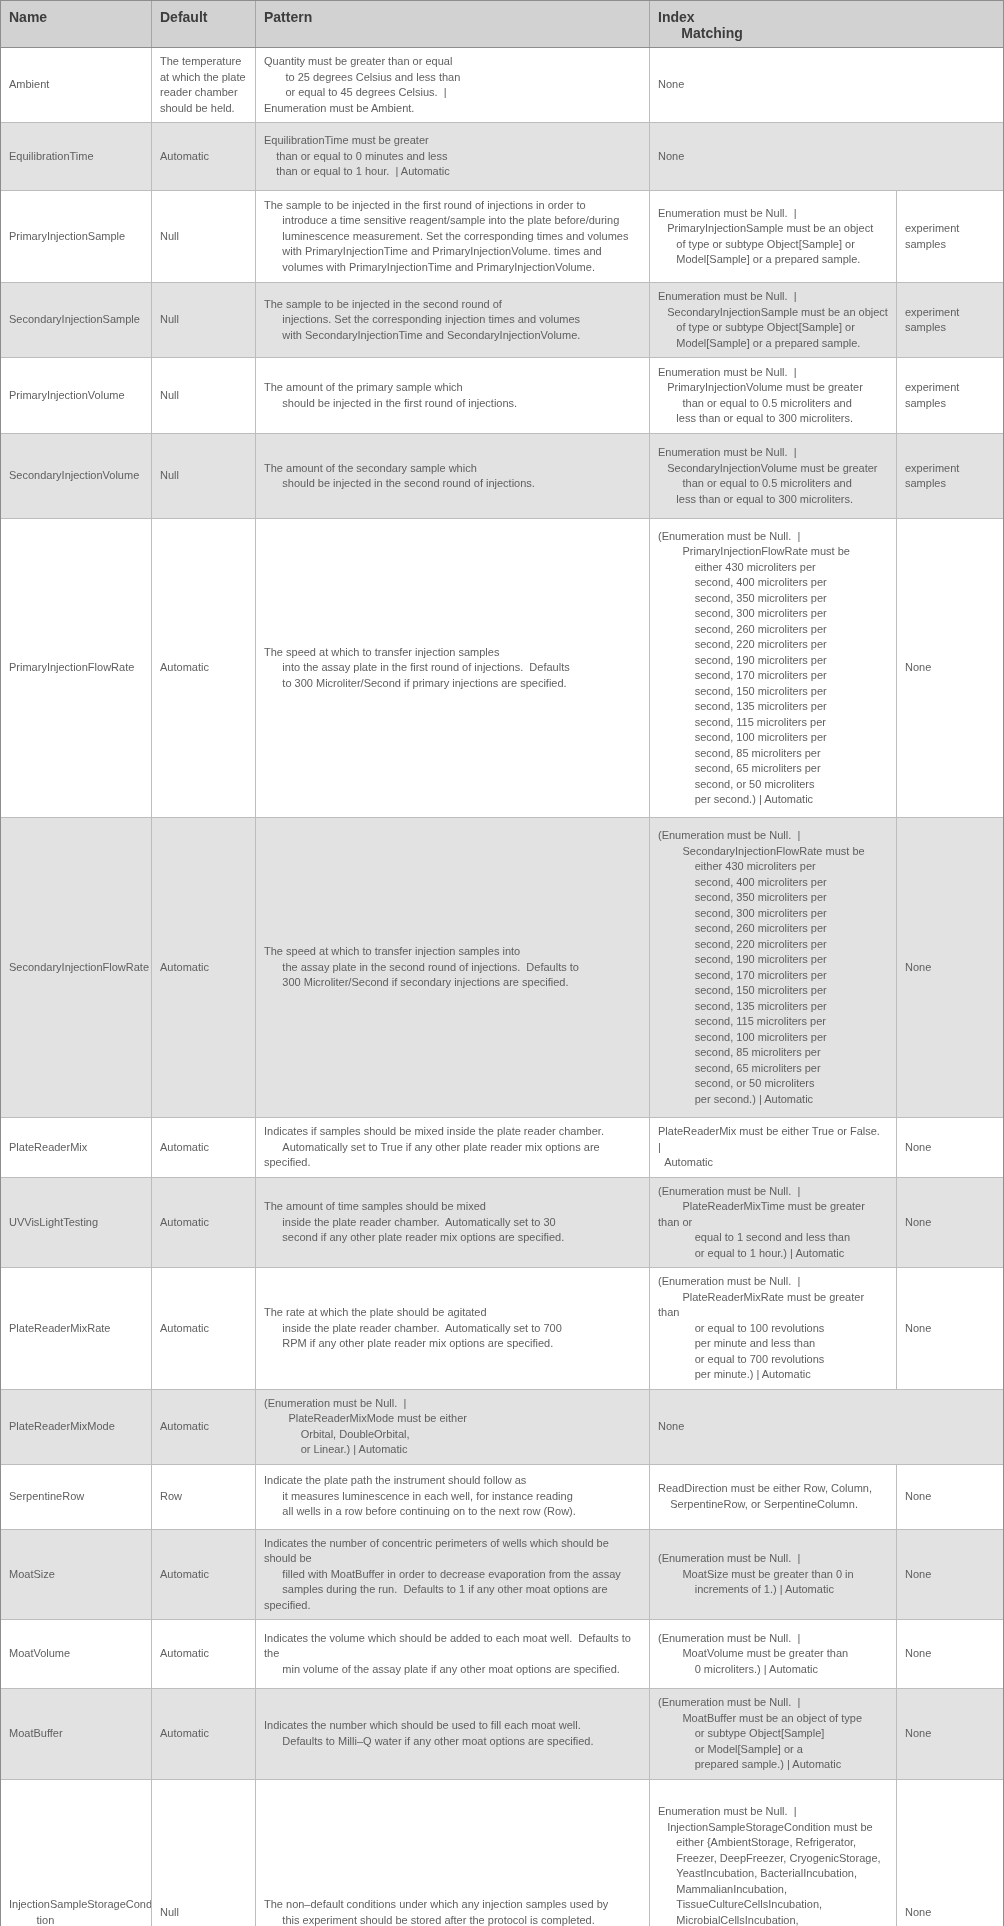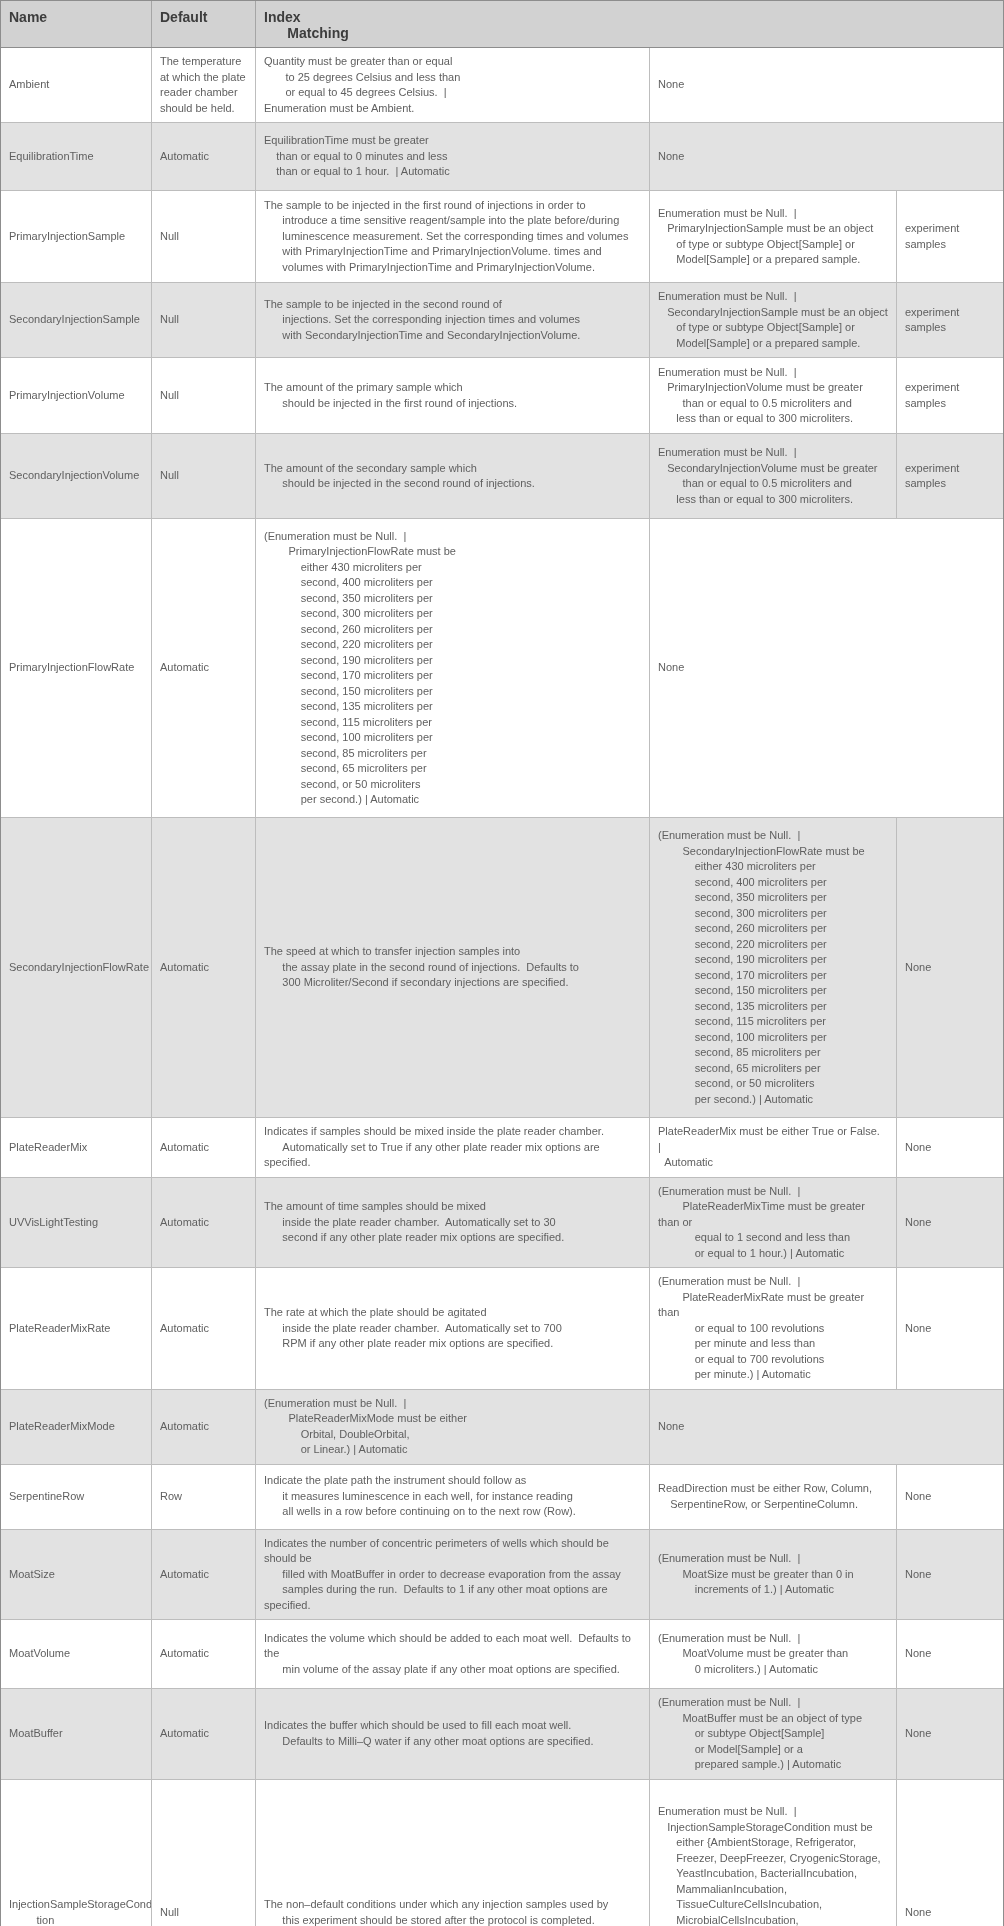--- a/index.html
+++ b/index.html
@@ -51,20 +51,23 @@
 
 <div class="doc-table">
   <div class="row header-row">
     <div class="cell">
         <span>Name</span>
       </div>
     <div class="cell">
         <span>Default</span>
       </div>
     <div class="cell">
+        <span>Pattern</span>
+      </div>
+    <div class="cell">
         <span>Index
       Matching</span>
       </div>
   </div>
   <div id="rows-container">
   <div class="row" style="min-height: 72px;">
     <div class="cell">
           <span>Ambient</span>
         </div>
     <div class="cell">
@@ -189,20 +192,25 @@
           <span>experiment samples</span>
         </div>
   </div>
 
   <div class="row" style="min-height: 299px;">
     <div class="cell">
           <span>PrimaryInjectionFlowRate</span>
         </div>
     <div class="cell">
           <span>Automatic</span>
+        </div>
+    <div class="cell">
+          <span>The speed at which to transfer injection samples
+      into the assay plate in the first round of injections.  Defaults
+      to 300 Microliter/Second if primary injections are specified.</span>
         </div>
     <div class="cell">
           <span>(Enumeration must be Null.  |
         PrimaryInjectionFlowRate must be
             either 430 microliters per
             second, 400 microliters per
             second, 350 microliters per
             second, 300 microliters per
             second, 260 microliters per
             second, 220 microliters per
@@ -410,21 +418,21 @@
   </div>
 
   <div class="row striped" style="min-height: 76px;">
     <div class="cell">
           <span>MoatBuffer</span>
         </div>
     <div class="cell">
           <span>Automatic</span>
         </div>
     <div class="cell">
-          <span>Indicates the buffer which should be used to fill each moat well.
+          <span>Indicates the number which should be used to fill each moat well.
       Defaults to Milli–Q water if any other moat options are specified.</span>
         </div>
     <div class="cell">
           <span>(Enumeration must be Null.  |
         MoatBuffer must be an object of type
             or subtype Object[Sample]
             or Model[Sample] or a
             prepared sample.) | Automatic</span>
         </div>
     <div class="cell">

